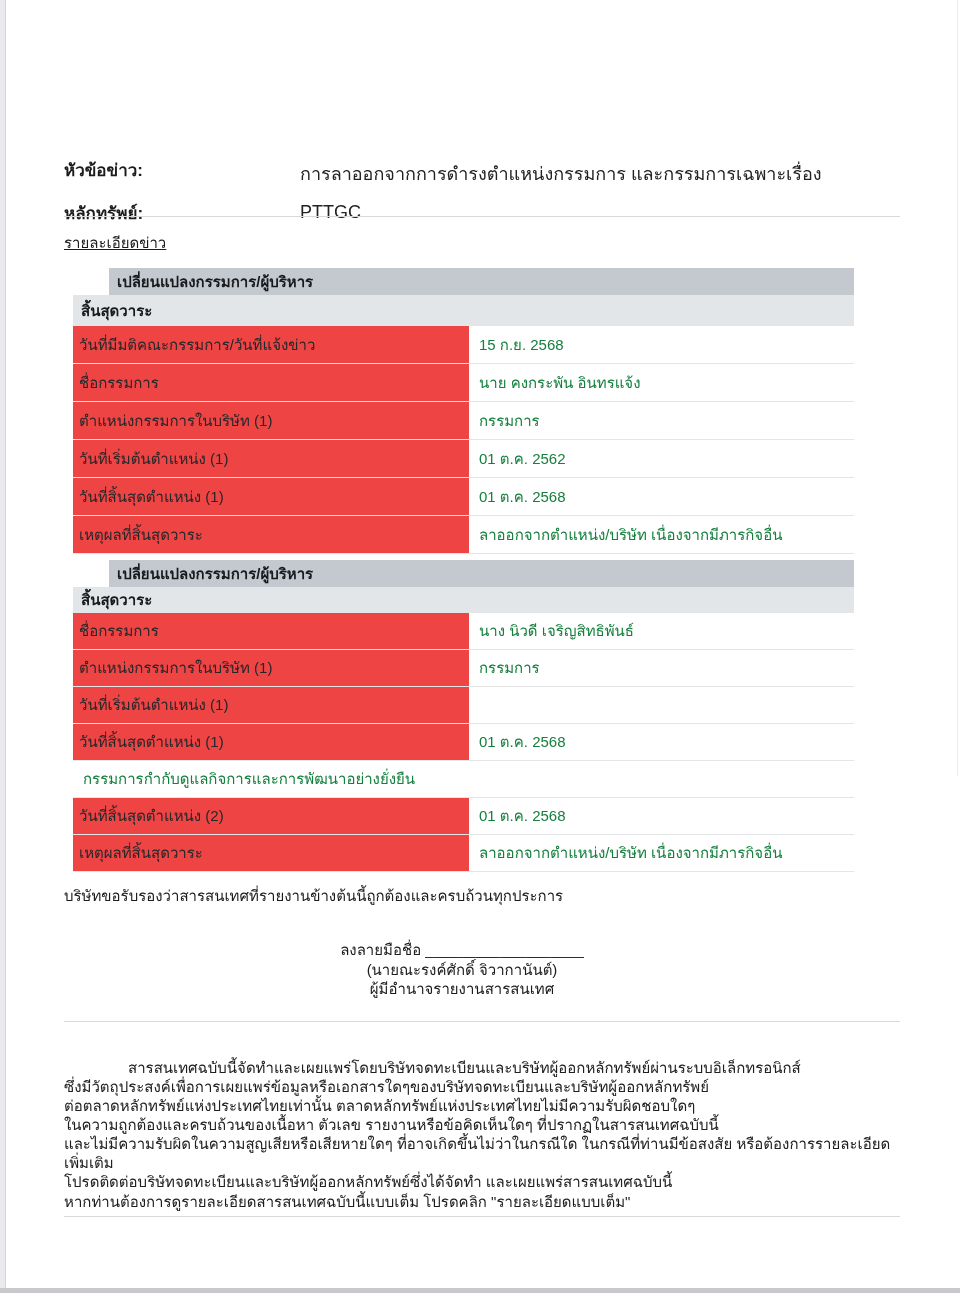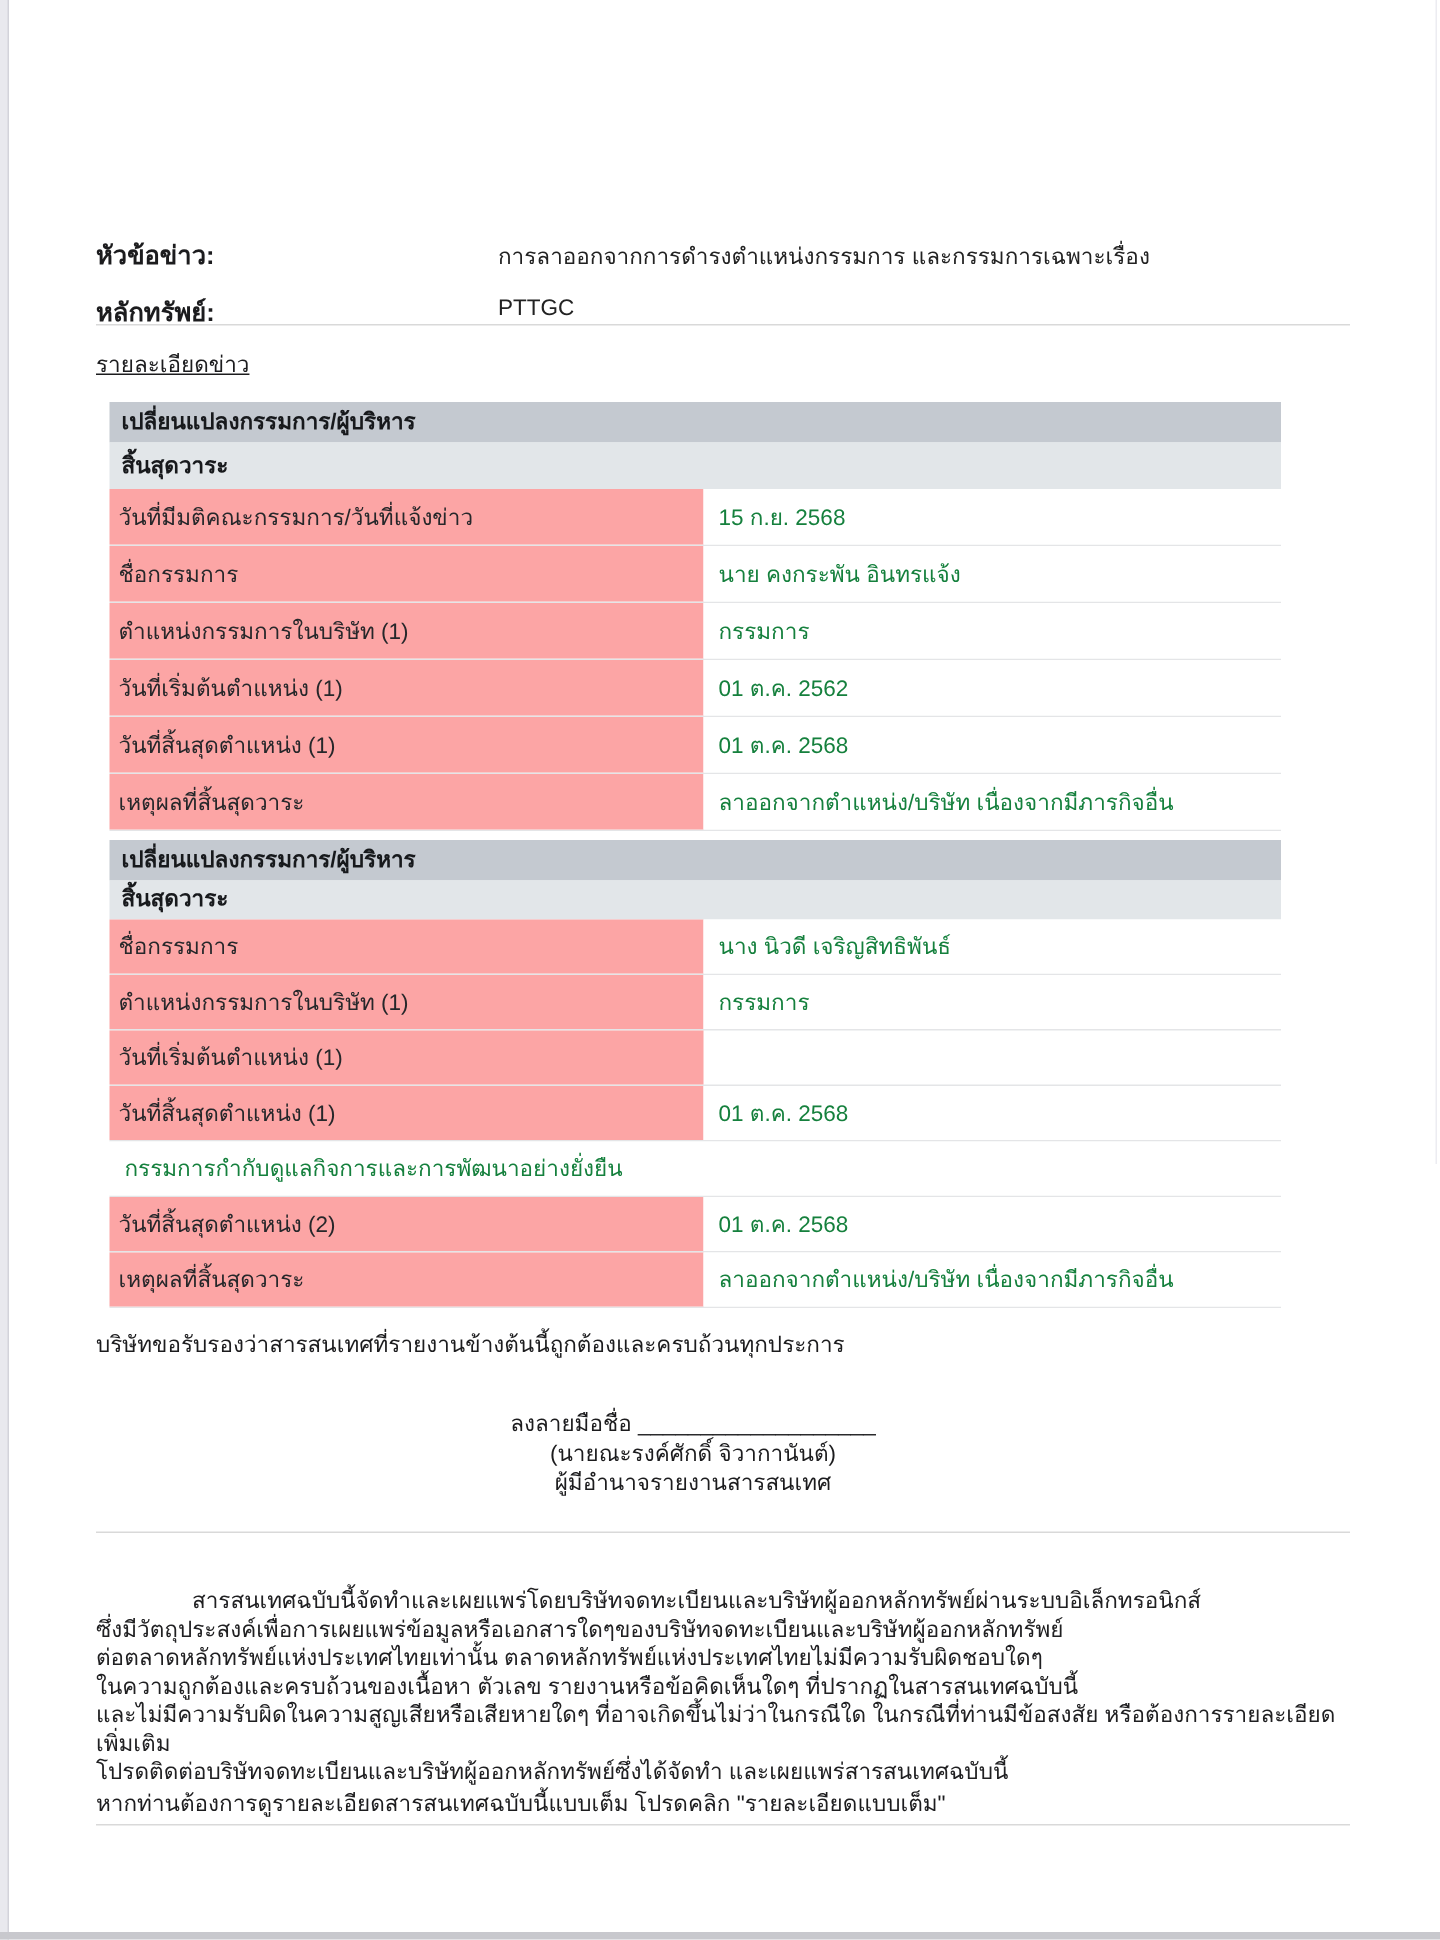--- a/index.html
+++ b/index.html
@@ -23,49 +23,49 @@
     position:absolute; right:2px; top:0; width:1px; height:60%;
     background:#ececf1;
   }
   .content { position:absolute; left:64px; top:0; width:836px; height:100%; }
   .abs { position:absolute; left:0; }
 
   
   #news-head { top:156px; width:100%; }
   .head-row { display:flex; margin-bottom:11px; }
   .head-label { width:236px; font-weight:bold; font-size:17px; }
-  .head-value { font-size:15px; padding-top:3px; color:#222;margin-left:32px; }
+  .head-value { font-size:18px; padding-top:3px; color:#222; }
 
   .hr { border:none; border-top:1px solid #d9d9d9; width:100%; height:0; }
   #hr1 { top:216px; }
   #hr2 { top:1021px; }
   #hr3 { top:1216px; }
 
   #details-link { top:231px; font-size:15px; text-decoration:underline; }
 
   
   .sec-table { left:9px; width:781px; }
   #table1 { top:268px; }
   #table2 { top:560px; }
   .sec-header {
     height:27px; line-height:27px; padding:0 8px;
-    background:#c4c9d0; font-weight:bold; font-size:15px; color:#17191c;
+    background:#c4c9d0; font-weight:bold; font-size:15px; color:#17191c;margin-left:36px;
   }
   .sec-sub {
     padding:0 8px; background:#e2e6e9; font-weight:bold; font-size:15px; color:#17191c;
   }
   #table1 .sec-sub { height:31px; line-height:31px; }
   #table2 .sec-sub { height:26px; line-height:26px; }
   .trow {
     display:flex; border-bottom:1px solid #e4e5e7; font-size:15px;
   }
   #table1 .trow { height:38px; }
   #table2 .trow { height:37px; }
   .tlabel {
-    width:396px; background:#fca5a5; padding:0 6px;
+    width:396px; background:#ef4444; padding:0 6px;
     display:flex; align-items:center; color:#26272a;
   }
   .tvalue {
     flex:1; background:#ffffff; padding:0 10px;
     display:flex; align-items:center; color:#15803d;
   }
 
   #certify { top:884px; font-size:15px; }
 
   #signature {

